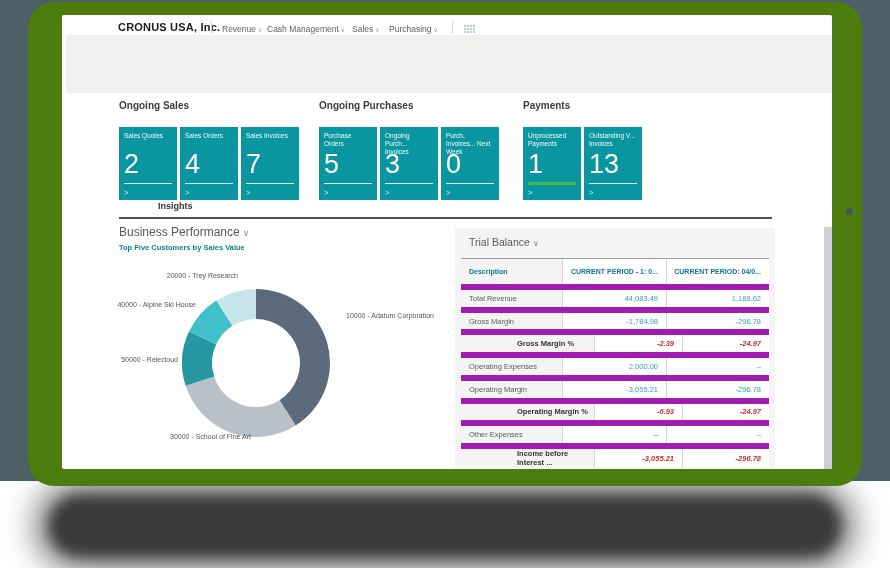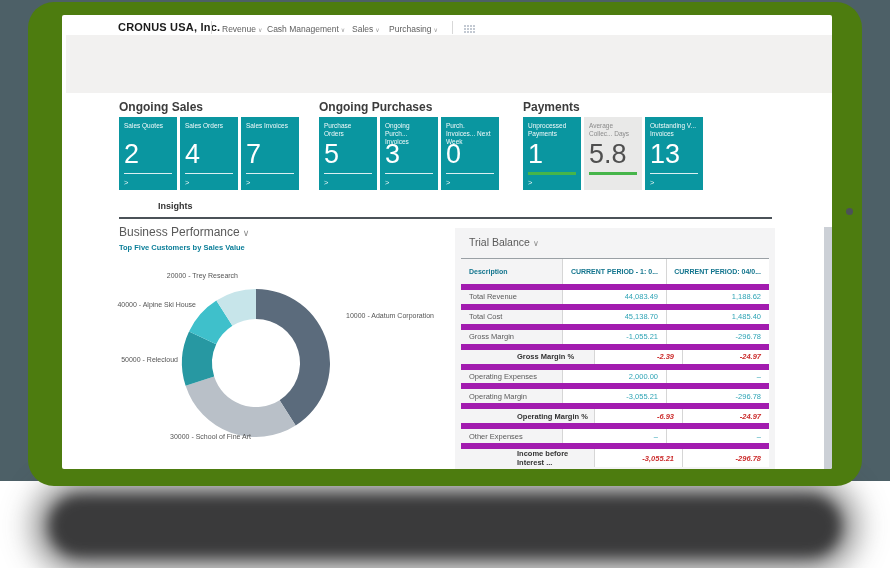--- a/index.html
+++ b/index.html
@@ -29,21 +29,21 @@
     left:402px; top:9px; width:12px; height:9px; background-color:#c3c9d2;
     background-image:
       repeating-linear-gradient(0deg, transparent 0 2px, #fff 2px 3px),
       repeating-linear-gradient(90deg, transparent 0 2px, #fff 2px 3px);
   }
   .hero-band { left:4px; top:20px; width:766px; height:58px; background:#f2f1f0; }
   .edge-strip { left:762px; top:212px; width:8px; height:242px; background:#ccd0d6; }
 
   
   .tile-group { top:85px; }
-  .tile-group h3 { font-size:12px; font-weight:600; color:#3c3c3c; margin-bottom:3px; }
+  .tile-group h3 { font-size:10px; font-weight:600; color:#3c3c3c; margin-bottom:16px; }
   .tile-row { display:flex; gap:3px; }
   .tile {
     position:relative; width:58px; height:73px; background:#0a96a0; color:#fff;
     padding:5px; cursor:pointer;
   }
   .tile-label { font-size:6.5px; line-height:1.25; color:rgba(255,255,255,0.95); }
   .tile-value { position:absolute; left:5px; top:23px; font-size:27px; font-weight:100; line-height:1.1; }
   .tile-bar { position:absolute; left:5px; right:5px; bottom:16px; height:1px; background:rgba(255,255,255,0.85); }
   .tile-bar.green { height:3px; bottom:15px; background:#46b54a; }
   .tile-chevron { position:absolute; left:5px; bottom:3px; font-size:7.5px; color:rgba(255,255,255,0.9); }
@@ -160,25 +160,20 @@
 
     <div class="abs tile-group" style="left:461px">
       <h3>Payments</h3>
       <div class="tile-row">
         <div class="tile">
           <div class="tile-label">Unprocessed Payments</div>
           <div class="tile-value">1</div>
           <div class="tile-bar green"></div>
           <div class="tile-chevron">&gt;</div>
         </div>
-        <div class="tile light">
-          <div class="tile-label">Average Collec... Days</div>
-          <div class="tile-value">5.8</div>
-          <div class="tile-bar green"></div>
-        </div>
         <div class="tile">
           <div class="tile-label">Outstanding V... Invoices</div>
           <div class="tile-value">13</div>
           <div class="tile-bar"></div>
           <div class="tile-chevron">&gt;</div>
         </div>
       </div>
     </div>
 
     <div class="abs insights-title">Insights</div>
@@ -209,27 +204,22 @@
           <div class="c1">Description</div>
           <div class="c2">CURRENT PERIOD - 1: 0...</div>
           <div class="c3">CURRENT PERIOD: 04/0...</div>
         </div>
         <div class="tb-row">
           <div class="c1">Total Revenue</div>
           <div class="c2">44,083.49</div>
           <div class="c3">1,188.62</div>
         </div>
         <div class="tb-row">
-          <div class="c1">Total Cost</div>
-          <div class="c2">45,138.70</div>
-          <div class="c3">1,485.40</div>
-        </div>
-        <div class="tb-row">
           <div class="c1">Gross Margin</div>
-          <div class="c2">-1,055.21</div>
+          <div class="c2">-1,784.98</div>
           <div class="c3">-296.78</div>
         </div>
         <div class="tb-row em neg">
           <div class="c1">Gross Margin %</div>
           <div class="c2">-2.39</div>
           <div class="c3">-24.97</div>
         </div>
         <div class="tb-row">
           <div class="c1">Operating Expenses</div>
           <div class="c2">2,000.00</div>

